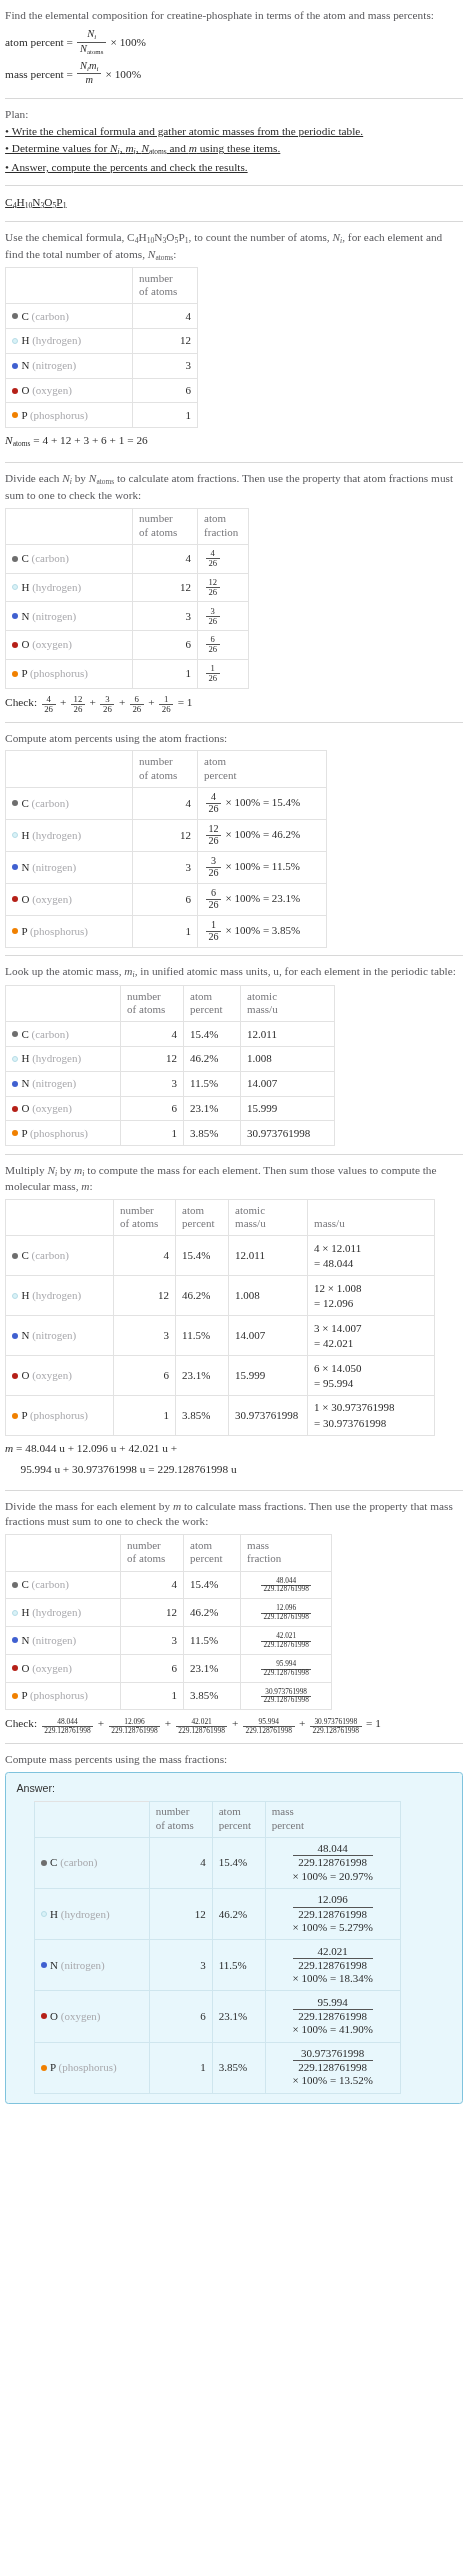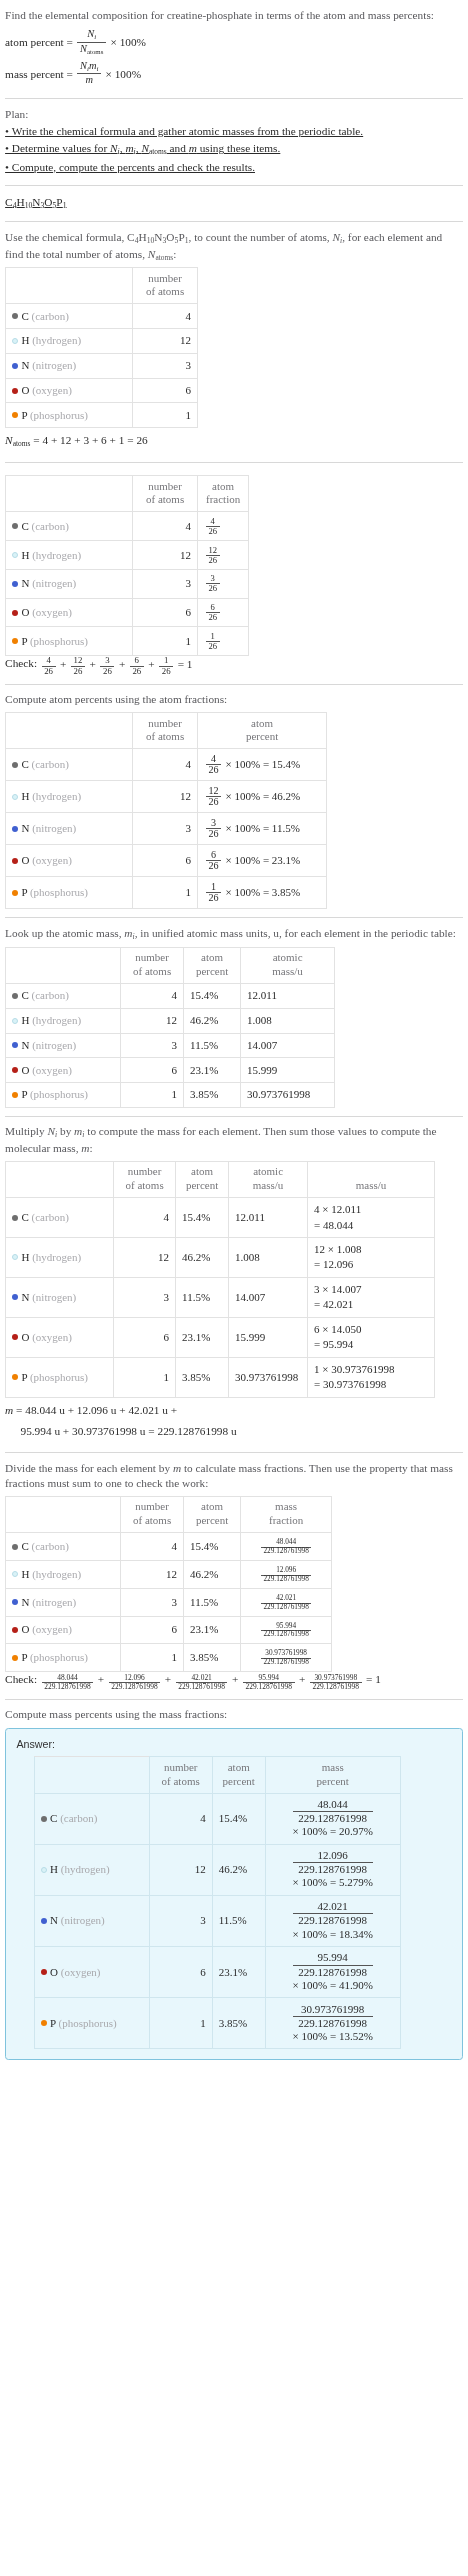--- a/index.html
+++ b/index.html
@@ -52,42 +52,41 @@
   }
   table.t td, table.t th {
     border: 0.9px solid #e2e2e2;
     padding: 4.3px 6px;
     font-weight: normal;
     font-size: 11px;
     vertical-align: middle;
   }
   table.t thead td {
     color: #77777b;
-    text-align: center;
     vertical-align: bottom;
     line-height: 1.25;
     padding: 3.4px 6px 4.3px 6px;
   }
   table.t thead td.blank { border-top-color: #e2e2e2; }
   td.el { white-space: nowrap; text-align: left; }
   td.num { text-align: right; white-space: nowrap; }
   td.ctr { text-align: center; }
   td.lft { text-align: left; }
   .elname { color: #a9a9ad; }
   .elsym { color: #2b2b2b; }
 
   .dot {
     display: inline-block;
     width: 6px; height: 6px;
     border-radius: 50%;
     margin-right: 3.4px;
     vertical-align: 0.04em;
   }
 
-  .chk { margin-top: 0; }
+  .chk { margin-top: 6px; }
   .ans-box {
     border: 0.9px solid #7fc3dd;
     border-radius: 3.4px;
     background: #e8f7fc;
     padding: 7.7px 8.6px 9.4px 8.6px;
     margin-top: 5.1px;
   }
   .ans-label {
     font-family: "Liberation Sans", sans-serif;
     font-size: 10.7px;
@@ -130,21 +129,21 @@
   <div class="sec">
     <div class="lead">Plan:</div>
     <div class="blk">
       • Write the chemical formula and gather atomic masses from the periodic table.
     </div>
     <div class="blk">
       • Determine values for <i class="v">N</i><sub><i class="v">i</i></sub>, <i class="v">m</i><sub><i class="v">i</i></sub>,
       <i class="v">N</i><span class="rmsub">atoms</span> and <i class="v">m</i> using these items.
     </div>
     <div class="blk">
-      • Compute, compute the percents and check the results.
+      • Answer, compute the percents and check the results.
     </div>
   </div>
 
   <div class="rule"></div>
 
   <div class="sec">
     <div class="blk math">
       C<sub>4</sub>H<sub>10</sub>N<sub>3</sub>O<sub>5</sub>P<sub>1</sub>
     </div>
   </div>
@@ -192,20 +191,24 @@
     </table>
     <div class="eqline math">
       <i class="v">N</i><span class="rmsub">atoms</span>
       <span> = 4 + 12 + 3 + 6 + 1 = </span><span>26</span>
     </div>
   </div>
 
   <div class="rule"></div>
 
   <div class="sec">
+    <div class="lead">
+      Divide each <i class="v">N</i><sub><i class="v">i</i></sub> by <i class="v">N</i><span class="rmsub">atoms</span>
+      to calculate atom fractions. Then use the property that atom fractions must sum to one to check the work:
+    </div>
     <table class="t">
       <thead>
         <tr>
           <td class="blank" style="width:127px"></td>
           <td style="width:65px">
             <span>number</span><br>
             <span>of atoms</span>
           </td>
           <td style="width:51px">
             <span>atom</span><br>

